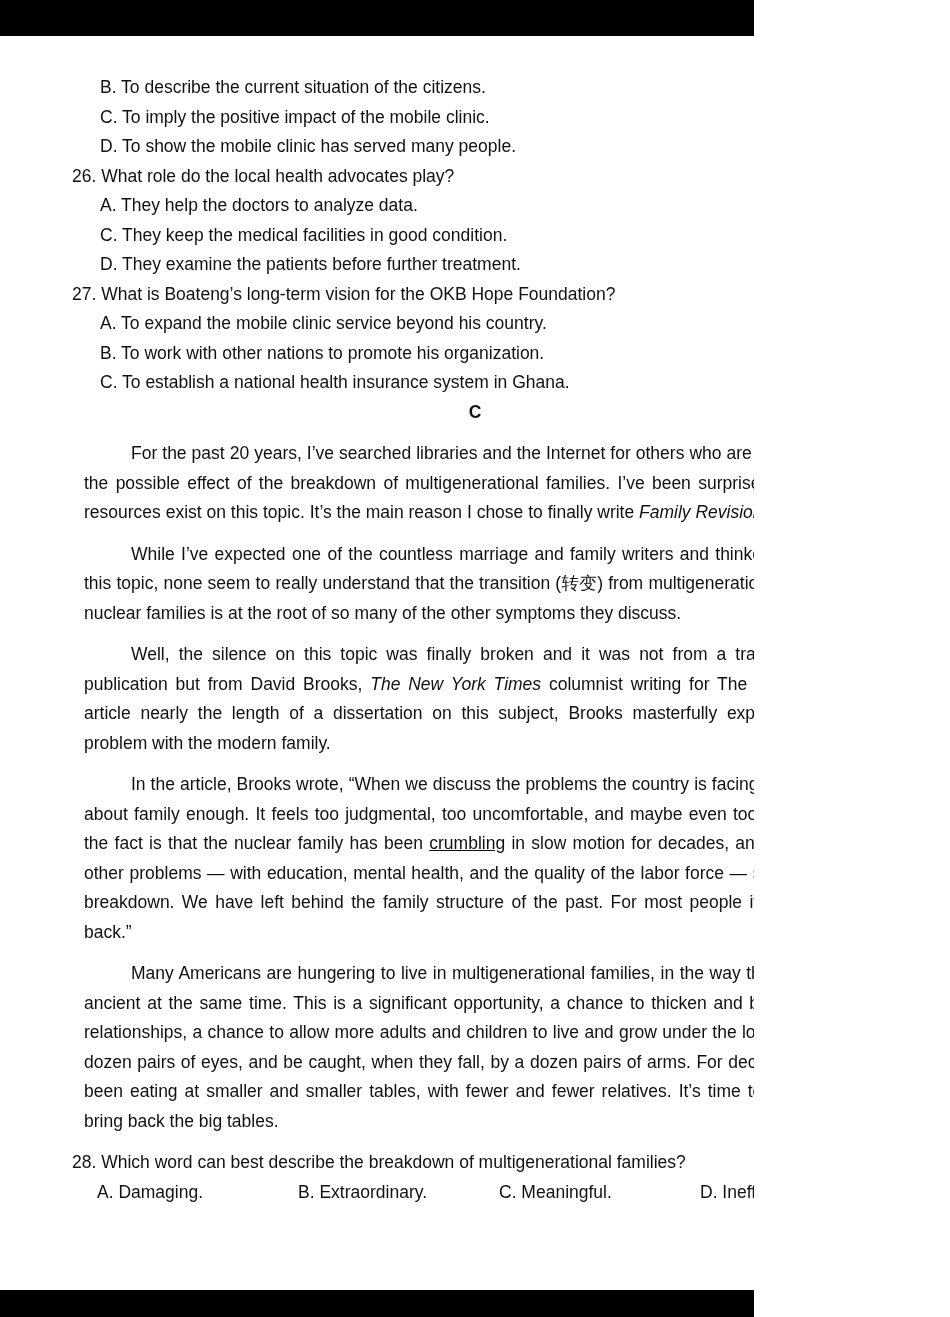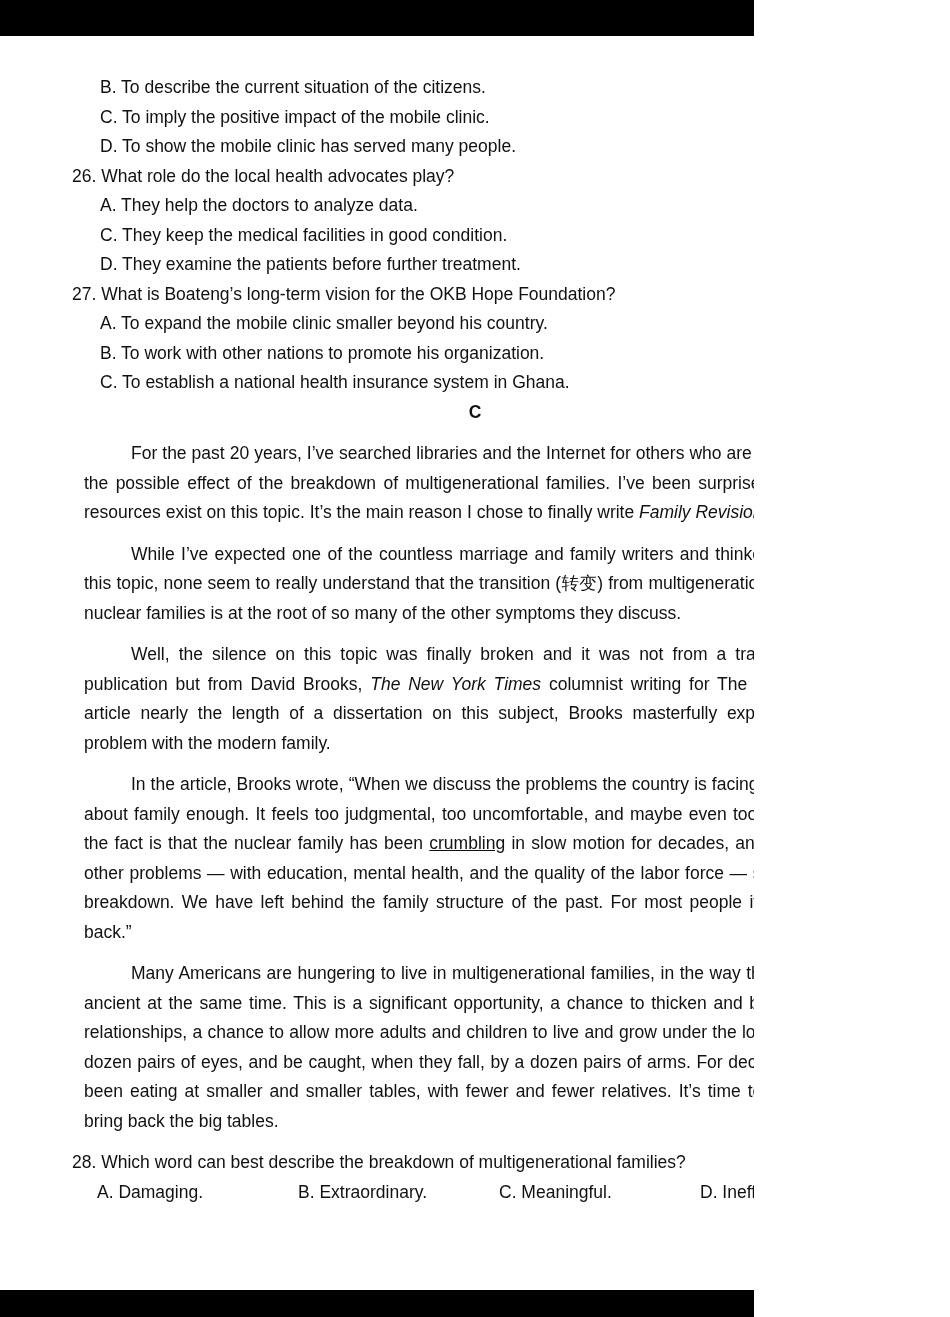--- a/index.html
+++ b/index.html
@@ -65,21 +65,21 @@
     <div class="line option">B. To describe the current situation of the citizens.</div>
     <div class="line option">C. To imply the positive impact of the mobile clinic.</div>
     <div class="line option">D. To show the mobile clinic has served many people.</div>
 
     <div class="line question">26. What role do the local health advocates play?</div>
     <div class="line option">A. They help the doctors to analyze data.</div>
     <div class="line option">C. They keep the medical facilities in good condition.</div>
     <div class="line option">D. They examine the patients before further treatment.</div>
 
     <div class="line question">27. What is Boateng’s long-term vision for the OKB Hope Foundation?</div>
-    <div class="line option">A. To expand the mobile clinic smaller beyond his country.</div>
+    <div class="line option">A. To expand the mobile clinic service beyond his country.</div>
     <div class="line option">B. To work with other nations to promote his organization.</div>
     <div class="line option">C. To establish a national health insurance system in Ghana.</div>
 
     <div class="section-label">C</div>
 
     <p class="para"><span>For the past 20 years, I’ve searched libraries and the Internet for others who are thinking about the possible effect of the breakdown of multigenerational families. I’ve been surprised at how few resources exist on this topic. It’s the main reason I chose to finally write </span><span class="italic">Family Revision</span><span>.</span></p>
 
     <p class="para"><span>While I’ve expected one of the countless marriage and family writers and thinkers to address this topic, none seem to really understand that the transition (转变) from multigenerational families to nuclear families is at the root of so many of the other symptoms they discuss.</span></p>
 
     <p class="para"><span>Well, the silence on this topic was finally broken and it was not from a traditional family publication but from David Brooks, </span><span class="italic">The New York Times</span><span> columnist writing for The Atlantic. In an article nearly the length of a dissertation on this subject, Brooks masterfully exposes the root problem with the modern family.</span></p>

